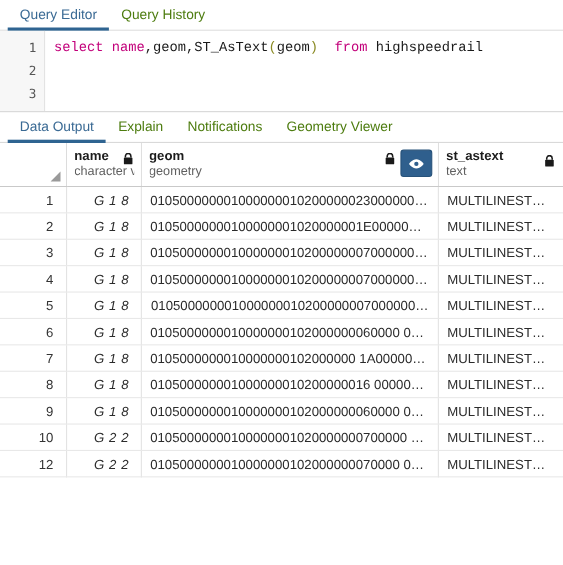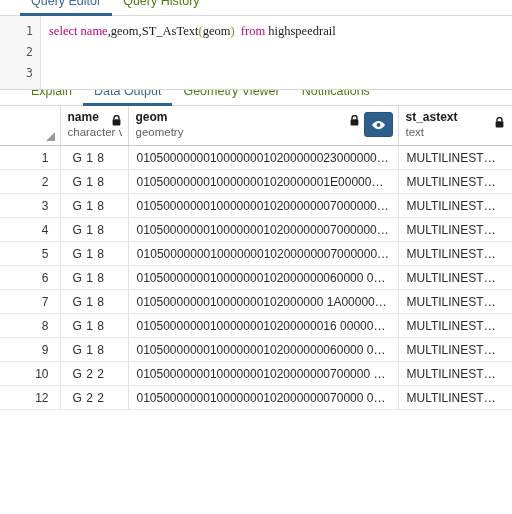--- a/index.html
+++ b/index.html
@@ -13,24 +13,24 @@
     overflow: hidden;
     font-family: "Liberation Sans", sans-serif;
     color: #222222;
     -webkit-font-smoothing: antialiased;
   }
 
   
   .tabstrip {
     display: flex;
     align-items: flex-end;
-    height: 16px;
+    height: 28px;
     background: #ffffff;
     border-bottom: 1px solid #d9d9d9;
-    padding-left: 20px;
+    padding-left: 7px;
     box-sizing: border-box;
   }
   .tab {
     font-size: 12.5px;
     color: #4d7c0f;
     padding: 0 11px 5px 11px;
     line-height: 14px;
     white-space: nowrap;
     cursor: pointer;
     border-bottom: 3px solid transparent;
@@ -69,21 +69,21 @@
     height: 21px;
   }
   .code {
     flex: 1 1 auto;
     padding-top: 5px;
     padding-left: 8px;
     box-sizing: border-box;
     overflow: hidden;
   }
   .code .cl {
-    font-family: Liberation Serif, serif;
+    font-family: Liberation Mono, monospace;
     font-size: 12.5px;
     line-height: 21px;
     height: 21px;
     white-space: pre;
     color: #1a1a1a;
   }
   .kw   { color: #c2007a; }
   .fn   { color: #1a1a1a; }
   .paren{ color: #8a8a23; }
   .ident{ color: #1a1a1a; }
@@ -188,22 +188,22 @@
     white-space: nowrap;
     text-overflow: ellipsis;
     box-sizing: border-box;
   }
   td.num {
     text-align: right;
     padding-right: 11px;
     color: #333333;
     background: #ffffff;
   }
-  td.nm  { text-align: left; padding-left: 12px; letter-spacing: 0.5px; }
-  td.gm  { text-align: center; font-variant-numeric: tabular-nums; }
+  td.nm  { text-align: left; padding-left: 25px; letter-spacing: 0.5px; font-style: italic; }
+  td.gm  { text-align: right; font-variant-numeric: tabular-nums; }
   td.tx  { text-align: right; }
 </style>
 </head>
 <body>
 
 <div class="tabstrip">
   <div class="tab active">
     <span>Query Editor</span>
   </div>
   <div class="tab">
@@ -218,31 +218,31 @@
     <div class="ln">3</div>
   </div>
   <div class="code">
     <div class="cl" id="sql-line-1"><span class="kw">select</span><span class="ident"> </span><span class="kw">name</span><span class="ident">,geom,</span><span class="fn">ST_AsText</span><span class="paren">(</span><span class="ident">geom</span><span class="paren">)</span><span class="ident">  </span><span class="kw">from</span><span class="ident"> highspeedrail</span></div>
     <div class="cl"></div>
     <div class="cl"></div>
   </div>
 </div>
 
 <div class="tabstrip">
+  <div class="tab active">
+    <span>Data Output</span>
+  </div>
   <div class="tab">
     <span>Explain</span>
   </div>
-  <div class="tab active">
-    <span>Data Output</span>
+  <div class="tab">
+    <span>Notifications</span>
   </div>
   <div class="tab">
     <span>Geometry Viewer</span>
-  </div>
-  <div class="tab">
-    <span>Notifications</span>
   </div>
 </div>
 
 <div class="results">
   <table class="grid">
     <colgroup>
       <col class="c-num">
         <col class="c-name">
         <col class="c-geom">
         <col class="c-text">

